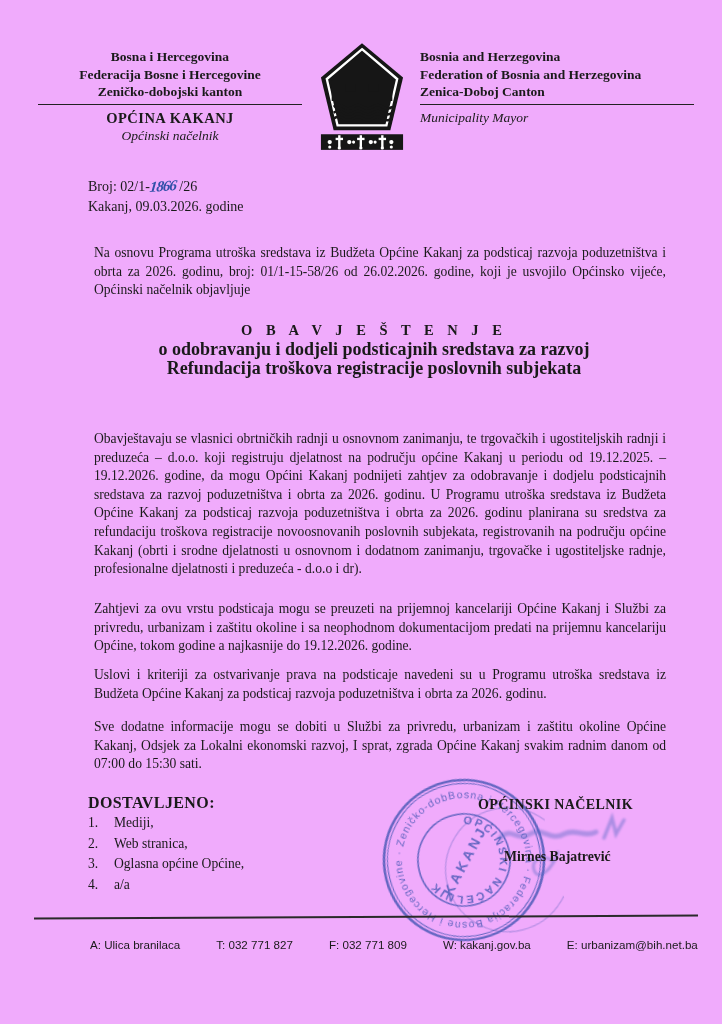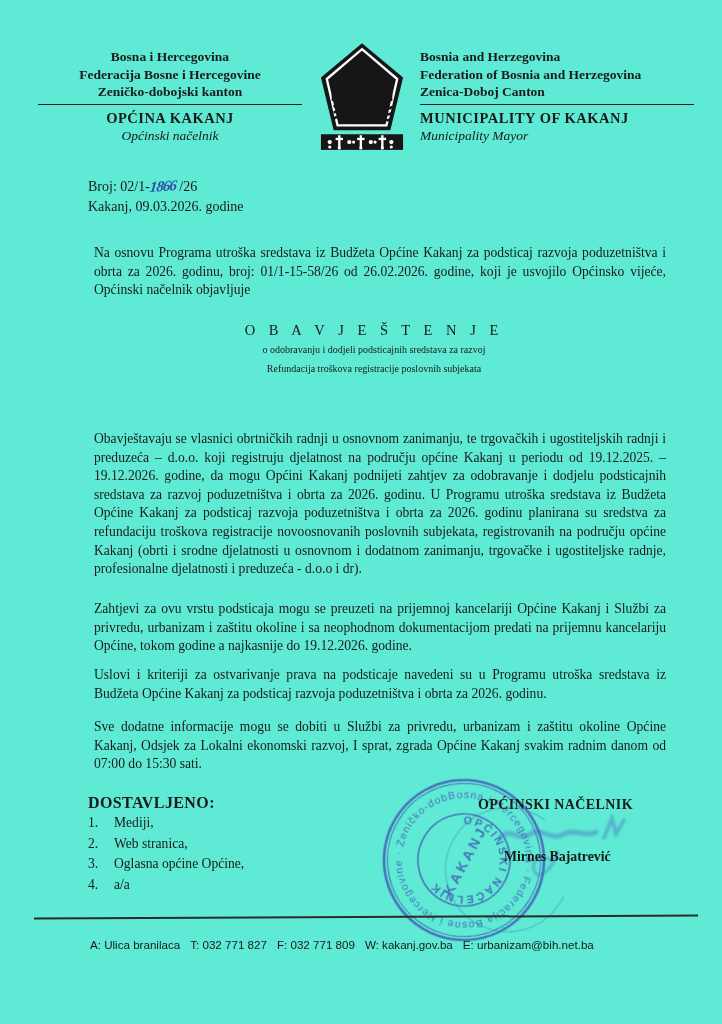--- a/index.html
+++ b/index.html
@@ -1,52 +1,52 @@
 <!DOCTYPE html>
 <html><head>
 <meta charset="utf-8">
 <style>
   html,body{margin:0;padding:0;background:#ffffff;}
   .page{
-    position:relative;width:722px;height:1024px;background:#5eead4;
+    position:relative;width:722px;height:1024px;background:#f0abfc;
     font-family:"Liberation Serif", serif;color:#1a1a1a;overflow:hidden;
   }
   
   .hdr-left{position:absolute;left:38px;top:48px;width:264px;text-align:center;}
   .hdr-right{position:absolute;left:420px;top:48px;width:274px;}
   .hdr-line{font-size:13.5px;font-weight:bold;line-height:17.5px;}
   .hdr-rule{border:0;border-top:1.6px solid #222;margin:3px 0 4px 0;}
   .hdr-org{font-size:14.5px;font-weight:bold;letter-spacing:.5px;line-height:18px;margin-top:2px;}
   .hdr-role{font-size:13.5px;font-style:italic;line-height:18px;}
   .logo{position:absolute;left:318px;top:42px;width:88px;height:118px;}
   
   .ref{position:absolute;left:88px;top:176px;font-size:14px;line-height:20px;}
   .handwritten{font-style:italic;color:#3050a8;font-size:15px;display:inline-block;
     transform:skewX(-10deg) rotate(-4deg);font-weight:bold;letter-spacing:-1px;}
   
   .para{position:absolute;left:88px;width:572px;font-size:13.6px;line-height:18.6px;
     text-align:justify;margin:6px;}
   .title-block{position:absolute;left:88px;top:320px;width:572px;text-align:center;}
-  .title-main{font-size:14.5px;font-weight:normal;letter-spacing:5px;line-height:20px;}
-  .title-sub{font-size:10px;font-weight:normal;line-height:19px;}
+  .title-main{font-size:14.5px;font-weight:bold;letter-spacing:5px;line-height:20px;}
+  .title-sub{font-size:18px;font-weight:bold;line-height:19px;}
   
   .dist{position:absolute;left:88px;top:793px;}
   .dist-h{font-size:16px;font-weight:bold;letter-spacing:.4px;line-height:20px;}
   .dist-row{font-size:13.6px;line-height:20.5px;display:flex;}
   .dist-num{width:26px;}
   
   .sig-title{position:absolute;left:478px;top:797px;font-size:14px;font-weight:bold;letter-spacing:.4px;}
   .sig-name{position:absolute;left:504px;top:849px;font-size:13.8px;font-weight:bold;}
   .sig-scrawl{position:absolute;left:492px;top:808px;width:160px;height:80px;opacity:.55;}
   .stamp{position:absolute;left:376px;top:772px;width:176px;height:176px;opacity:.8;
     transform:rotate(-14deg);filter:blur(.3px);}
   
   .foot-rule{position:absolute;left:34px;top:916px;width:664px;height:0;
     border-top:2px solid #2a2a2a;transform:rotate(-.25deg);}
-  .footer{position:absolute;left:90px;top:938px;width:610px;display:flex;gap:10px;
+  .footer{position:absolute;left:90px;top:938px;width:610px;display:flex;gap:36px;
     font-family:"Liberation Sans", sans-serif;font-size:11.6px;color:#1a1a1a;}
 </style>
 </head>
 <body>
 
 <div class="page">
 
   <div class="hdr-left">
     <div class="hdr-line">Bosna i Hercegovina</div>
     <div class="hdr-line">Federacija Bosne i Hercegovine</div>
@@ -104,21 +104,20 @@
           <circle cx="2" cy="11" r="1.6"></circle>
       </g>
     </g>
   </svg>
 
   <div class="hdr-right">
     <div class="hdr-line">Bosnia and Herzegovina</div>
     <div class="hdr-line">Federation of Bosnia and Herzegovina</div>
     <div class="hdr-line">Zenica-Doboj Canton</div>
     <hr class="hdr-rule">
-    <div class="hdr-org">MUNICIPALITY OF KAKANJ</div>
     <div class="hdr-role">Municipality Mayor</div>
   </div>
 
   <div class="ref">
     <div><span>Broj: 02/1-</span><span class="handwritten">1866</span>&nbsp;<span>/26</span></div>
     <div>Kakanj, 09.03.2026. godine</div>
   </div>
 
   <p class="para" style="top:238px">Na osnovu Programa utroška sredstava iz Budžeta Općine Kakanj za podsticaj razvoja poduzetništva i obrta za 2026. godinu, broj: 01/1-15-58/26 od 26.02.2026. godine, koji je usvojilo Općinsko vijeće, Općinski načelnik objavljuje</p>
 

